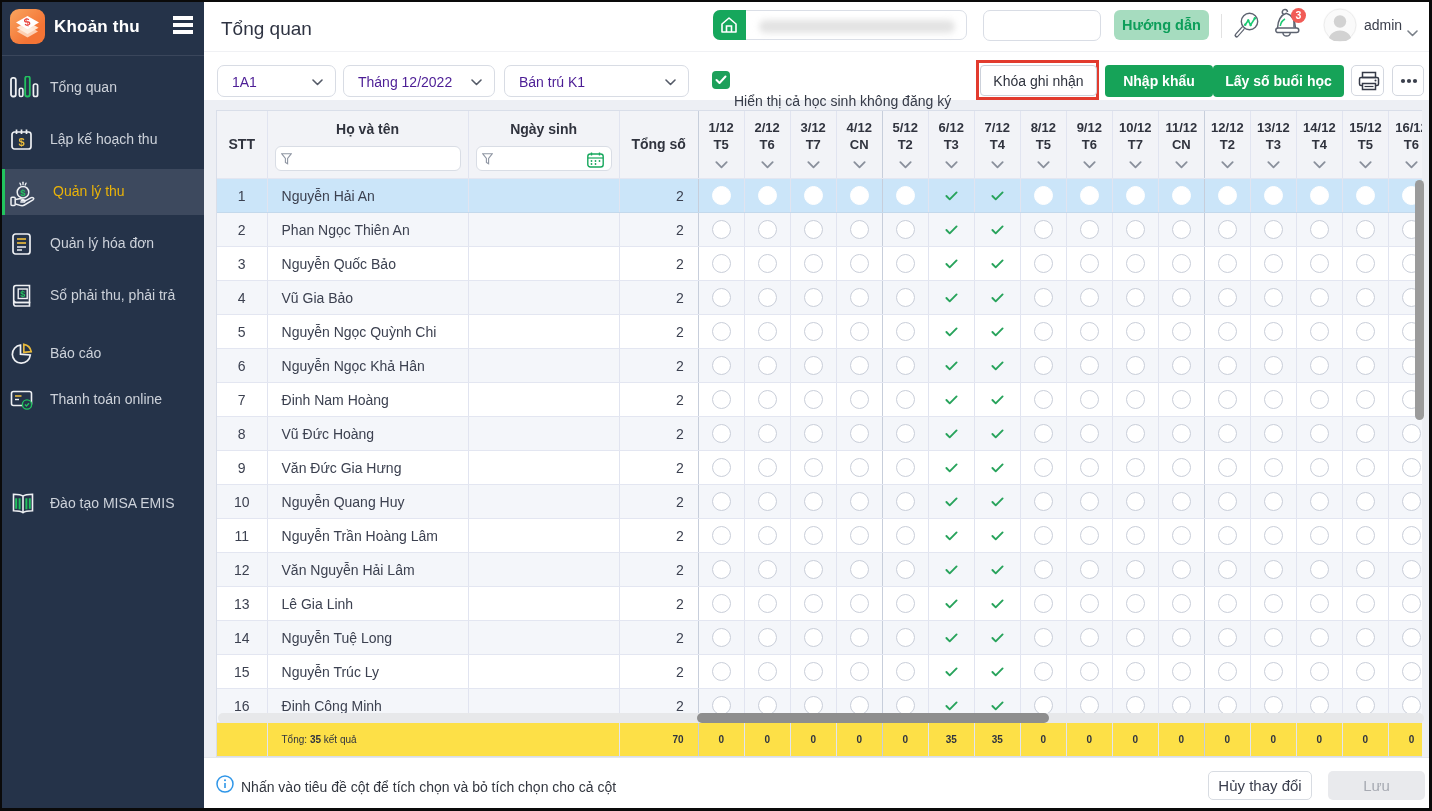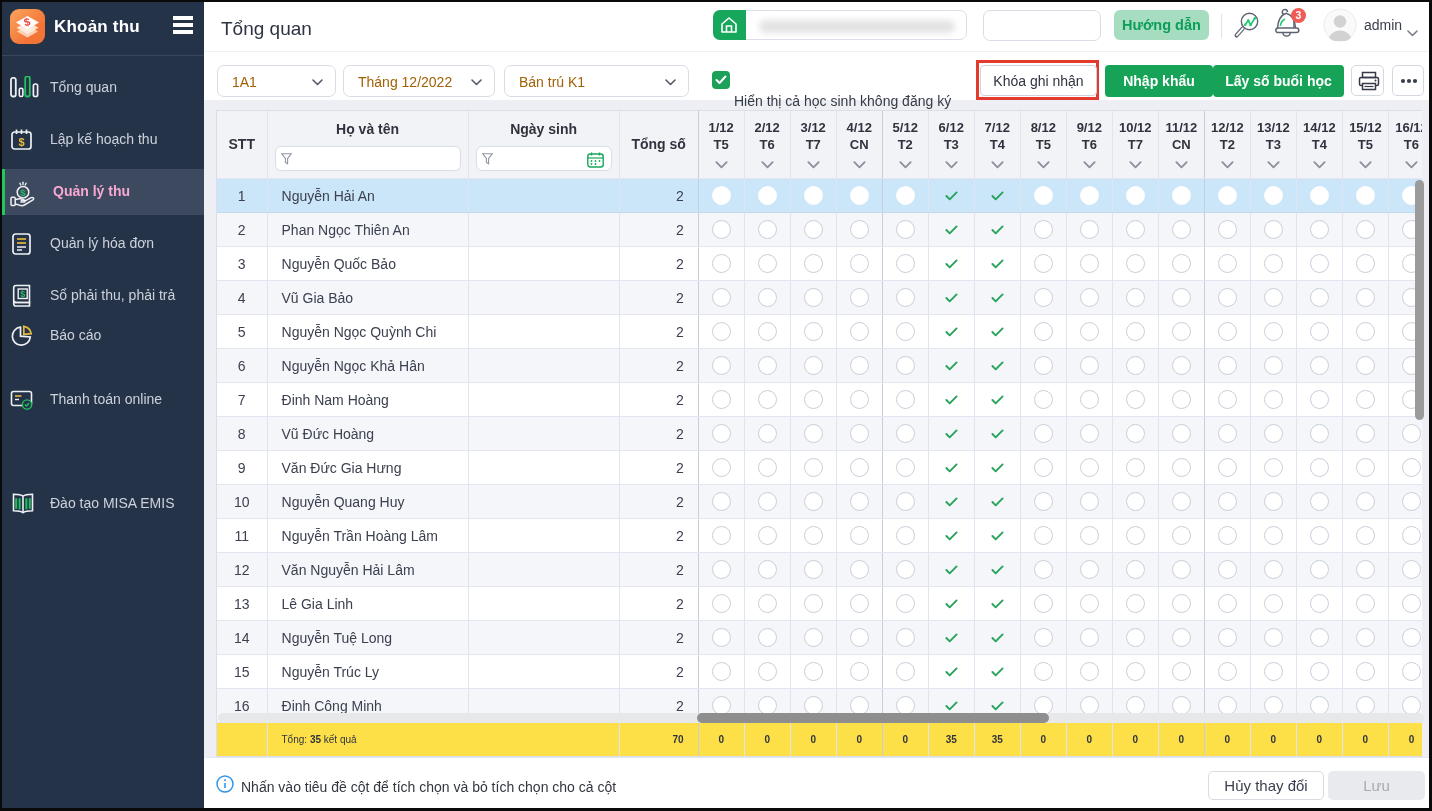--- a/index.html
+++ b/index.html
@@ -10,39 +10,39 @@
 .logo{position:absolute;left:8px;top:7px;width:35px;height:35px;border-radius:9px;
  background:linear-gradient(135deg,#f9a55f 0%,#f47435 70%);}
 .sb-title{position:absolute;left:52px;top:15px;font-size:17px;font-weight:bold;color:#fff;letter-spacing:.2px;}
 .burger{position:absolute;right:11px;top:14px;width:20px;height:20px;}
 .burger i{display:block;height:4px;background:#fff;margin-bottom:3px;}
 .sb-div{position:absolute;left:0;top:53px;width:202px;height:1px;background:#3a465b;}
 .mi{position:absolute;left:0;width:202px;height:46px;color:#cdd2da;font-size:14px;}
 .mi .ic{position:absolute;left:8px;top:11px;width:30px;height:24px;}
 .mi .lb{position:absolute;left:48px;top:14px;white-space:nowrap;}
 .mi.act{background:#3d495e;border-left:3px solid #22c55e;}
-.mi.act .lb{color:#f9a8d4;font-weight:bold;}
+.mi.act .lb{color:#eab308;font-weight:normal;}
 .mi.act .ic{left:5px;}
 
 .main{position:absolute;left:202px;top:0;width:1225px;height:806px;background:#fff;}
 .hdr{position:absolute;left:0;top:0;width:1225px;height:50px;background:#fff;border-bottom:1px solid #f0f1f4;}
 .pgtitle{position:absolute;left:17px;top:16px;font-size:19px;color:#2e3342;}
 .school{position:absolute;left:509px;top:8px;width:254px;height:30px;border:1px solid #dbdfe7;border-radius:7px;background:#fff;}
 .school .house{position:absolute;left:-1px;top:-1px;width:33px;height:30px;background:#16a75c;border-radius:7px 0 0 7px;}
 .blur1{position:absolute;left:45px;top:9px;width:196px;height:13px;border-radius:7px;background:#e3e3e3;filter:blur(3px);}
 .ysel{position:absolute;left:779px;top:8px;width:118px;height:31px;border:1px solid #d9dde5;border-radius:7px;background:#fff;}
 .ysel span{position:absolute;left:11px;top:7px;font-size:14px;color:#2f3342;margin-top:44px;}
 .hdbtn{position:absolute;left:910px;top:8px;width:95px;height:30px;background:#a6dcbf;border-radius:6px;
  text-align:center;line-height:30px;font-size:14.5px;font-weight:bold;color:#0d9e5a;}
 .hdr-div{position:absolute;left:1017px;top:12px;width:1px;height:24px;background:#e2e2e2;}
 .avatar{position:absolute;left:1119px;top:6px;width:34px;height:34px;border-radius:50%;background:#fbfbfb;overflow:hidden;}
 .admin{position:absolute;left:1160px;top:15px;font-size:14px;color:#3a3e4b;}
 
 .tb{position:absolute;left:0;top:50px;width:1225px;height:48px;background:#fff;z-index:5;}
-.sel{position:absolute;top:13px;height:32px;border:1px solid #d8dce4;border-radius:7px;background:#fff;font-size:14px;color:#a16207;}
+.sel{position:absolute;top:13px;height:32px;border:1px solid #d8dce4;border-radius:7px;background:#fff;font-size:14px;color:#4c1d95;}
 .sel span{position:absolute;left:14px;top:8px;white-space:nowrap;}
 .sel svg{position:absolute;right:12px;top:13px;}
 .chk{position:absolute;left:508px;top:19px;width:18px;height:18px;background:#1ca05a;border-radius:4px;}
 .chklb{position:absolute;left:530px;top:21px;font-size:14px;color:#353a47;margin-top:20px;}
 .redbox{position:absolute;left:772px;top:8px;width:123px;height:40px;border:3px solid #e23b2e;}
 .btn-w{position:absolute;left:776px;top:13px;width:117px;height:31px;background:#fff;border:1px solid #ccd1da;border-radius:4px;
  text-align:center;line-height:30px;font-size:14px;color:#2f333e;}
 .btn-g{position:absolute;top:13px;height:32px;background:#16a358;border-radius:4px;text-align:center;line-height:32px;
  font-size:14px;font-weight:bold;color:#fff;}
 .btn-ic{position:absolute;top:13px;width:33px;height:31px;border:1px solid #d4d8e0;border-radius:5px;background:#fff;}
@@ -74,21 +74,21 @@
 .sum-lab{padding-left:14px;color:#4a4f5c;}
 .sum-num{text-align:right;padding-right:14px;font-weight:bold;}
 .sum-c{text-align:center;font-weight:bold;}
 .vthumb{position:absolute;right:5px;top:80px;width:9px;height:240px;background:#9b9b9b;border-radius:4.5px;}
 .htrack{position:absolute;left:14px;top:613px;width:1206px;height:10px;background:#e7e8ea;border-radius:5px;}
 .hthumb{position:absolute;left:493px;top:613px;width:352px;height:10px;background:#8e8e8e;border-radius:5px;}
 
 .ftr{position:absolute;left:0;top:755px;width:1225px;height:51px;background:#fff;border-top:1px solid #e4e7ec;}
 .info-ic{position:absolute;left:12px;top:17px;}
 .info-tx{position:absolute;left:37px;top:21px;font-size:14px;color:#32363f;}
-.fbtn1{position:absolute;left:1004px;top:13px;width:116px;height:29px;background:#fff;border:1px solid #d8dce2;border-radius:5px;
+.fbtn1{position:absolute;left:1004px;top:13px;width:104px;height:29px;background:#fff;border:1px solid #d8dce2;border-radius:5px;
  text-align:center;line-height:27px;font-size:15px;color:#3a3e4d;}
 .fbtn2{position:absolute;left:1124px;top:13px;width:97px;height:29px;background:#e9eaed;border-radius:5px;
  text-align:center;line-height:29px;font-size:15px;color:#a7aab2;}
 </style></head>
 <body>
 <div class="page">
  <aside class="sb">
   <div class="sb-hd">
     <div class="logo"><svg width="35" height="35" viewBox="0 0 35 35" style="">
             <path d="M17.5 16.5 l10.5 6 -10.5 6 -10.5 -6 z" fill="#ffe3cf" opacity="0.8"></path>
@@ -148,21 +148,21 @@
       </div>
 <div class="mi" style="top:271px">
         <span class="ic"><svg width="24" height="24" viewBox="0 0 24 24" style="">
             <path d="M6 1.5 h13.5 v17 h-13.5 a2.3 2.3 0 0 1 -2.3 -2.3 v-12.4 a2.3 2.3 0 0 1 2.3 -2.3 z" fill="none" stroke="#eef0f3" stroke-width="1.6"></path>
             <path d="M3.7 16.2 a2.3 2.3 0 0 0 2.3 2.3 h13.5 v3.5 h-13.5 a2.3 2.3 0 0 1 -2.3 -2.3 z" fill="none" stroke="#eef0f3" stroke-width="1.6"></path>
             <rect x="8.2" y="5" width="9" height="9.5" fill="none" stroke="#eef0f3" stroke-width="1.4"></rect>
             <text x="12.7" y="12.7" font-size="9" font-weight="bold" fill="#23c160" text-anchor="middle" font-family="Liberation Sans">$</text>
           </svg></span>
         <span class="lb">Sổ phải thu, phải trả</span>
       </div>
-<div class="mi" style="top:311px">
+<div class="mi" style="top:329px">
         <span class="ic"><svg width="24" height="24" viewBox="0 0 24 24" style="">
             <path d="M10.5 3.2 a9 9 0 1 0 9.8 9.8 l-9.8 -0.9 z" fill="none" stroke="#eef0f3" stroke-width="1.7"></path>
             <path d="M13.8 2.3 a9 9 0 0 1 7.4 7.4 l-7.4 0.7 z" fill="none" stroke="#e7b93c" stroke-width="1.7"></path>
           </svg></span>
         <span class="lb">Báo cáo</span>
       </div>
 <div class="mi" style="top:375px">
         <span class="ic"><svg width="25" height="24" viewBox="0 0 25 24" style="">
             <rect x="1.5" y="3.5" width="20" height="14" rx="2" fill="none" stroke="#eef0f3" stroke-width="1.6"></rect>
             <line x1="5" y1="8" x2="11.5" y2="8" stroke="#e7b93c" stroke-width="1.6"></line>

